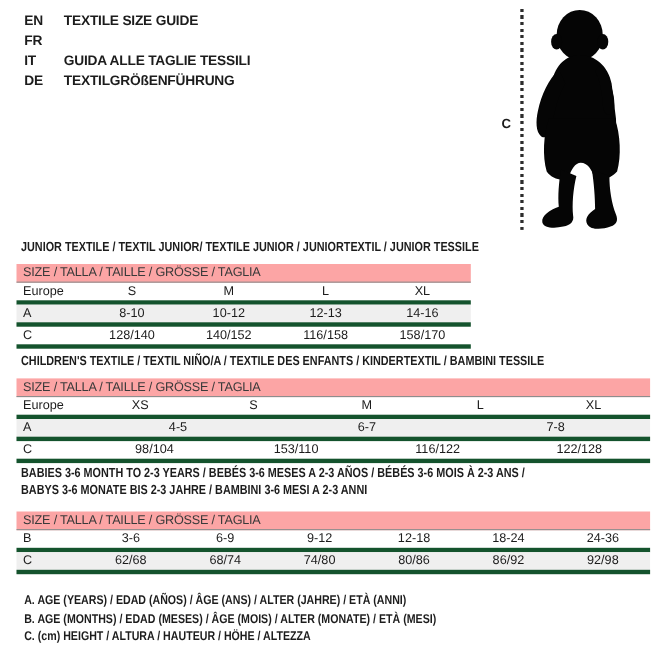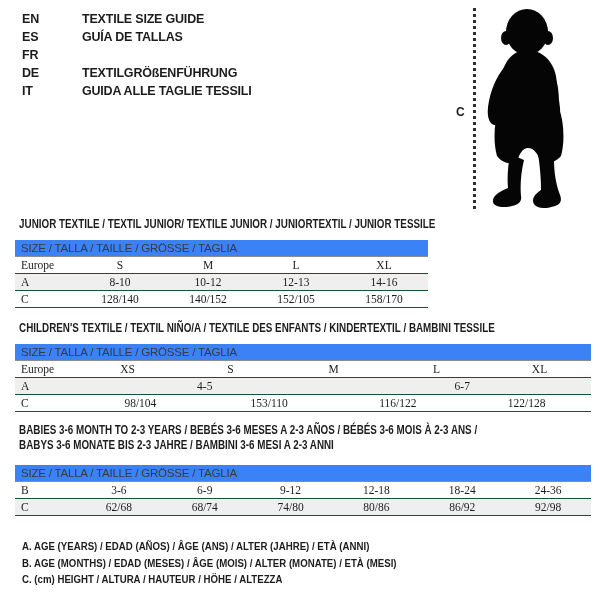--- a/index.html
+++ b/index.html
@@ -4,81 +4,77 @@
 <style>
   html,body{margin:0;padding:0;background:#ffffff;}
   .sheet{
     position:relative;width:600px;height:600px;background:#ffffff;overflow:hidden;
     font-family:"Liberation Sans", sans-serif;color:#1c1c1c;
   }
 
   
   .langs{position:absolute;left:22px;top:10px;font-weight:bold;font-size:12.5px;
          line-height:18px;letter-spacing:-0.2px;}
-  .lang-row{display:flex;gap:24px;}
+  .lang-row{display:flex;}
   .lang-code{width:36px;}
 
   
   .cmark{position:absolute;left:456px;top:105px;font-weight:bold;font-size:12px;}
   .dashline{
     position:absolute;left:473px;top:8px;width:3px;height:201px;
     background:repeating-linear-gradient(to bottom,#2d2d2d 0 3px,transparent 3px 6px);
   }
   .baby{position:absolute;left:483px;top:8px;width:92px;height:204px;}
 
   
   .tbl-section{position:absolute;left:15px;}
   .sec0{top:217px;width:413px;}
   .sec1{top:321px;width:576px;}
   .sec2{top:423px;width:576px;}
   .tbl-title{
     font-weight:bold;font-size:12px;line-height:15px;padding-left:5px;white-space:nowrap;
     transform:scaleX(0.82);transform-origin:left center;
   }
   .size-bar{
-    margin-top:8px;height:16px;background:#3b82f6;color:#3a3a3a;
+    margin-top:8px;height:16px;background:#fca5a5;color:#3a3a3a;
     font-size:11.5px;line-height:16px;padding-left:6px;
     border-bottom:1px solid #8d8d8d;letter-spacing:-0.2px;
   }
   .sec2 .size-bar{margin-top:12px;}
   .trow{display:flex;height:16px;line-height:16px;font-size:11.5px;
-        border-bottom:1px solid #14532d;font-family:Liberation Serif, serif;}
+        border-bottom:4px solid #14532d;}
   .trow.striped{background:#efefef;}
   .tlabel{width:55px;padding-left:6px;}
   .tcell{flex:1;text-align:center;}
 
   
   .footnotes{position:absolute;left:22px;top:538px;font-weight:bold;font-size:11.5px;
              line-height:16.5px;white-space:nowrap;
              transform:scaleX(0.84);transform-origin:left top;}
 </style>
 </head>
 <body>
 
 <div class="sheet">
 
   <div class="langs" id="langs">
       <div class="lang-row">
         <span class="lang-code">EN</span>
         <span class="lang-label">TEXTILE SIZE GUIDE</span>
       </div>
       <div class="lang-row">
-        <span class="lang-code">ES</span>
-        <span class="lang-label">GUÍA DE TALLAS</span>
+        <span class="lang-code">FR</span>
       </div>
       <div class="lang-row">
-        <span class="lang-code">FR</span>
+        <span class="lang-code">IT</span>
+        <span class="lang-label">GUIDA ALLE TAGLIE TESSILI</span>
       </div>
       <div class="lang-row">
         <span class="lang-code">DE</span>
         <span class="lang-label">TEXTILGRÖßENFÜHRUNG</span>
-      </div>
-      <div class="lang-row">
-        <span class="lang-code">IT</span>
-        <span class="lang-label">GUIDA ALLE TAGLIE TESSILI</span>
       </div>
     </div>
 
   <span class="cmark">C</span>
   <div class="dashline"></div>
 
   <svg class="baby" viewBox="0 0 92 204" aria-hidden="true">
     <g fill="#050505">
       <ellipse cx="44" cy="24" rx="21" ry="23"></ellipse>
       <ellipse cx="23" cy="30" rx="5" ry="7"></ellipse>
@@ -112,39 +108,40 @@
         <span class="tlabel">A</span>
         <span class="tcell">8-10</span>
         <span class="tcell">10-12</span>
         <span class="tcell">12-13</span>
         <span class="tcell">14-16</span>
       </div>
       <div class="trow">
         <span class="tlabel">C</span>
         <span class="tcell">128/140</span>
         <span class="tcell">140/152</span>
-        <span class="tcell">152/105</span>
+        <span class="tcell">116/158</span>
         <span class="tcell">158/170</span>
       </div>
     </section>
   <section class="tbl-section sec1" id="sec1">
       <div class="tbl-title">CHILDREN'S TEXTILE / TEXTIL NIÑO/A / TEXTILE DES ENFANTS / KINDERTEXTIL / BAMBINI TESSILE</div>
       <div class="size-bar">SIZE / TALLA / TAILLE / GRÖSSE / TAGLIA</div>
       <div class="trow">
         <span class="tlabel">Europe</span>
         <span class="tcell">XS</span>
         <span class="tcell">S</span>
         <span class="tcell">M</span>
         <span class="tcell">L</span>
         <span class="tcell">XL</span>
       </div>
       <div class="trow striped">
         <span class="tlabel">A</span>
         <span class="tcell">4-5</span>
         <span class="tcell">6-7</span>
+        <span class="tcell">7-8</span>
       </div>
       <div class="trow">
         <span class="tlabel">C</span>
         <span class="tcell">98/104</span>
         <span class="tcell">153/110</span>
         <span class="tcell">116/122</span>
         <span class="tcell">122/128</span>
       </div>
     </section>
   <section class="tbl-section sec2" id="sec2">

